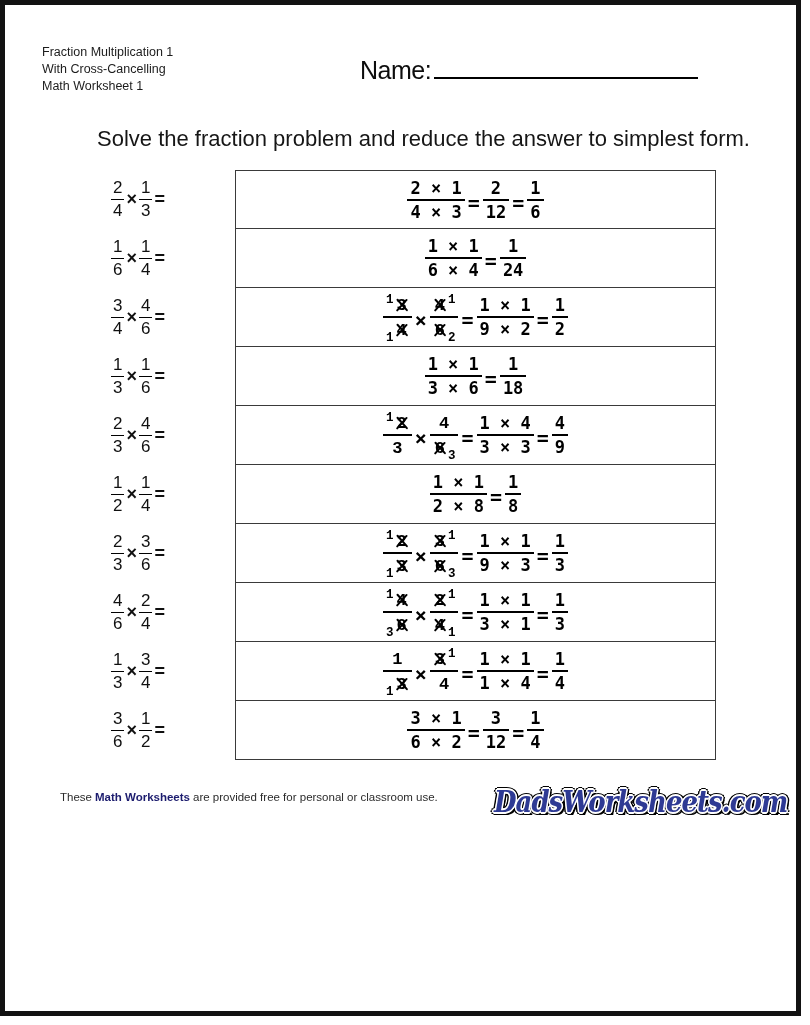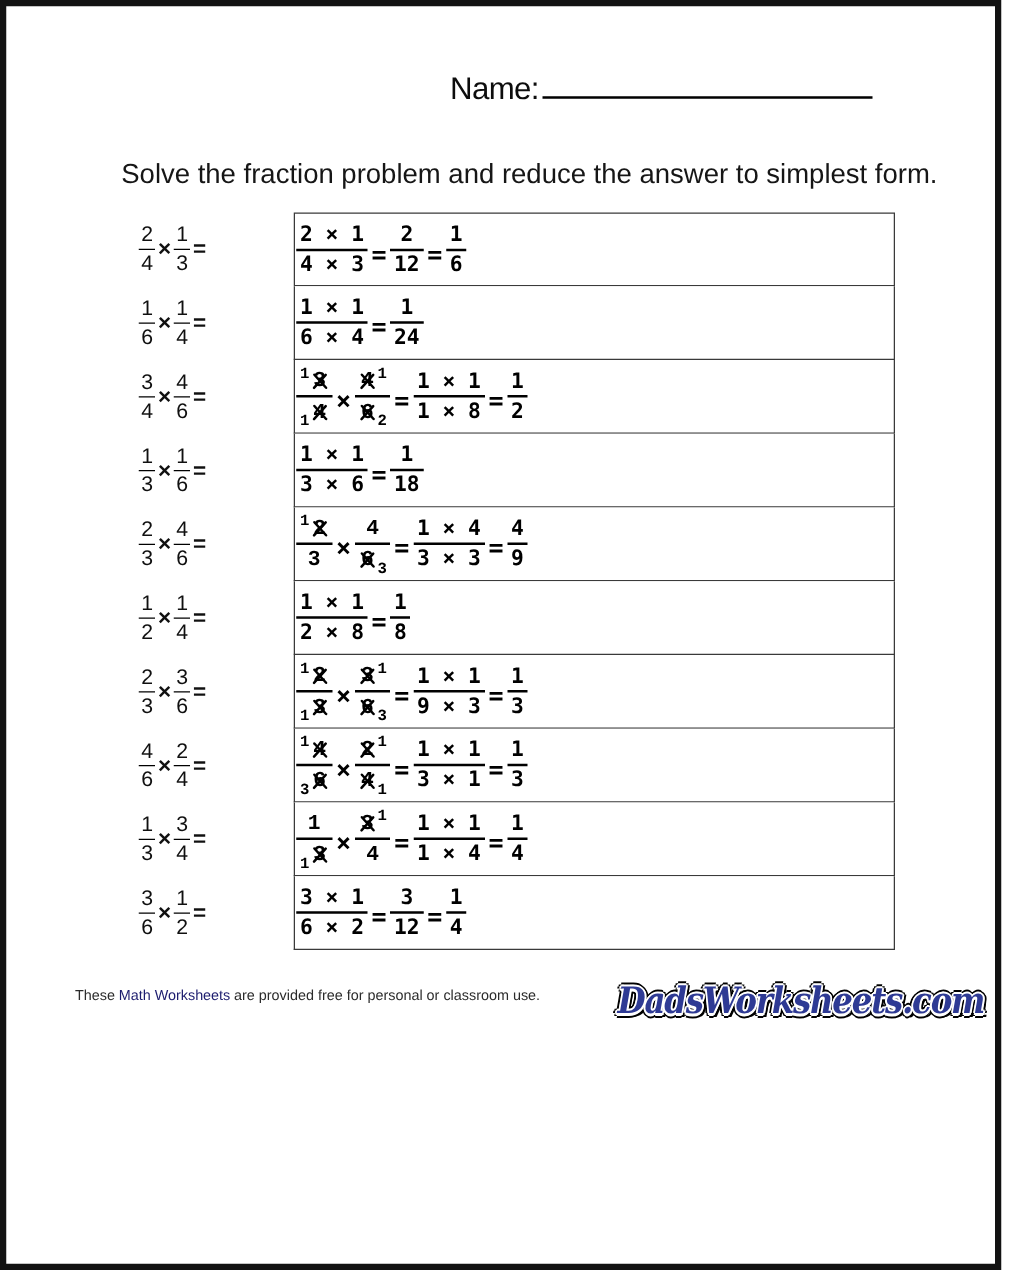--- a/index.html
+++ b/index.html
@@ -6,21 +6,21 @@
   body{width:810px;height:1025px;position:relative;font-family:"Liberation Sans",sans-serif;color:#111;}
   .sheet{position:absolute;left:0;top:0;width:801px;height:1016px;border:5px solid #121212;box-sizing:border-box;background:#fff;}
   .title-block{position:absolute;left:37px;top:39px;font-size:12.5px;line-height:17px;color:#1c1c1c;}
   .name-block{position:absolute;left:355px;top:48px;white-space:nowrap;}
   .name-label{font-size:25px;font-weight:normal;color:#0d0d0d;letter-spacing:-0.5px;}
   .name-line{display:inline-block;width:264px;height:24px;border-bottom:2.5px solid #000;margin-left:3px;}
   .instruction{position:absolute;left:92px;top:121px;font-size:22px;color:#161616;}
   .rows{position:absolute;left:99px;top:165px;width:612px;}
   .row{display:flex;height:59px;}
   .cell-left{width:131px;display:flex;align-items:center;padding-left:6px;box-sizing:border-box;font-size:17px;color:#101010;}
-  .cell-right{flex:1;border:1px solid #3a3a3a;border-top:none;display:flex;align-items:center;justify-content:flex-start;background:#fff;
+  .cell-right{flex:1;border:1px solid #3a3a3a;border-top:none;display:flex;align-items:center;justify-content:center;background:#fff;
               font-family:"DejaVu Sans Mono",monospace;font-weight:bold;font-size:17px;color:#000;}
   .row:first-child .cell-right{border-top:1px solid #3a3a3a;}
   .expr{display:inline-flex;align-items:center;}
   .frac{display:inline-flex;flex-direction:column;align-items:stretch;text-align:center;margin:0 1px;}
   .frac .num{border-bottom:2px solid #000;padding:0 3px 1px;}
   .frac .den{padding:1px 3px 0;}
   .lfrac .num{border-bottom:1.5px solid #000;padding:0 2px 1px;}
   .lfrac .den{padding:1px 2px 0;}
   .op{font-weight:bold;}
   .expr .op{font-size:18px;margin:0 1px;}
@@ -30,34 +30,39 @@
   .tok.x{position:relative;margin:0 2px;}
   .tok.x::before,.tok.x::after{content:"";position:absolute;left:-3px;right:-3px;top:calc(50% - 1.2px);height:2.4px;background:#000;border-radius:1px;}
   .tok.x::before{transform:rotate(48deg);}
   .tok.x::after{transform:rotate(-48deg);}
   .tok.supL,.tok.supR,.tok.subL,.tok.subR{font-size:12.5px;}
   .tok.supL,.tok.supR{transform:translateY(-7px);}
   .tok.subL,.tok.subR{transform:translateY(6px);}
   .tok.supL,.tok.subL{margin-right:1px;}
   .tok.supR,.tok.subR{margin-left:1px;}
   .footer{position:absolute;left:55px;top:785px;font-size:11.5px;line-height:15.5px;color:#2b2b2b;}
-  .mw-link{font-weight:normal;color:#1c1c6e;}
+  .mw-link{font-weight:bold;color:#1c1c6e;}
   .usage span{margin-right:3px;}
   .logo{position:absolute;left:489px;top:780px;font-family:"DejaVu Serif",serif;font-style:italic;font-weight:bold;
         font-size:26px;color:#2e3a94;white-space:nowrap;transform:scaleY(1.12);transform-origin:left top;letter-spacing:-1px;
         text-shadow:
           -1.5px 0 0 #fff,1.5px 0 0 #fff,0 -1.5px 0 #fff,0 1.5px 0 #fff,
           -1px -1px 0 #fff,1px -1px 0 #fff,-1px 1px 0 #fff,1px 1px 0 #fff,
           -3px 0 0 #000,3px 0 0 #000,0 -3px 0 #000,0 3px 0 #000,
           -2px -2px 0 #000,2px -2px 0 #000,-2px 2px 0 #000,2.5px 2.5px 0 #000;}
 </style>
 </head>
 <body>
 
 <div class="sheet">
+  <div class="title-block">
+    <div class="title-line">Fraction Multiplication 1</div>
+    <div class="title-line">With Cross-Cancelling</div>
+    <div class="title-line">Math Worksheet 1</div>
+  </div>
 
   <div class="name-block">
     <span class="name-label">Name:</span><span class="name-line"></span>
   </div>
 
   <div class="instruction">Solve the fraction problem and reduce the answer to simplest form.</div>
 
   <div class="rows" id="rows">
       <div class="row">
         <div class="cell-left">
@@ -144,21 +149,21 @@
               <span class="den"><span class="tline"><span class="tok subL">1</span><span class="tok x">4</span></span></span>
             </span>
             <span class="op times">×</span>
             <span class="frac">
               <span class="num"><span class="tline"><span class="tok x">4</span><span class="tok supR">1</span></span></span>
               <span class="den"><span class="tline"><span class="tok x">6</span><span class="tok subR">2</span></span></span>
             </span>
             <span class="op eq">=</span>
             <span class="frac">
               <span class="num">1 × 1</span>
-              <span class="den">1 × 8</span>
+              <span class="den">9 × 2</span>
             </span>
             <span class="op eq">=</span>
             <span class="frac">
               <span class="num">1</span>
               <span class="den">2</span>
             </span>
           </span>
         </div>
       </div>
       <div class="row">

